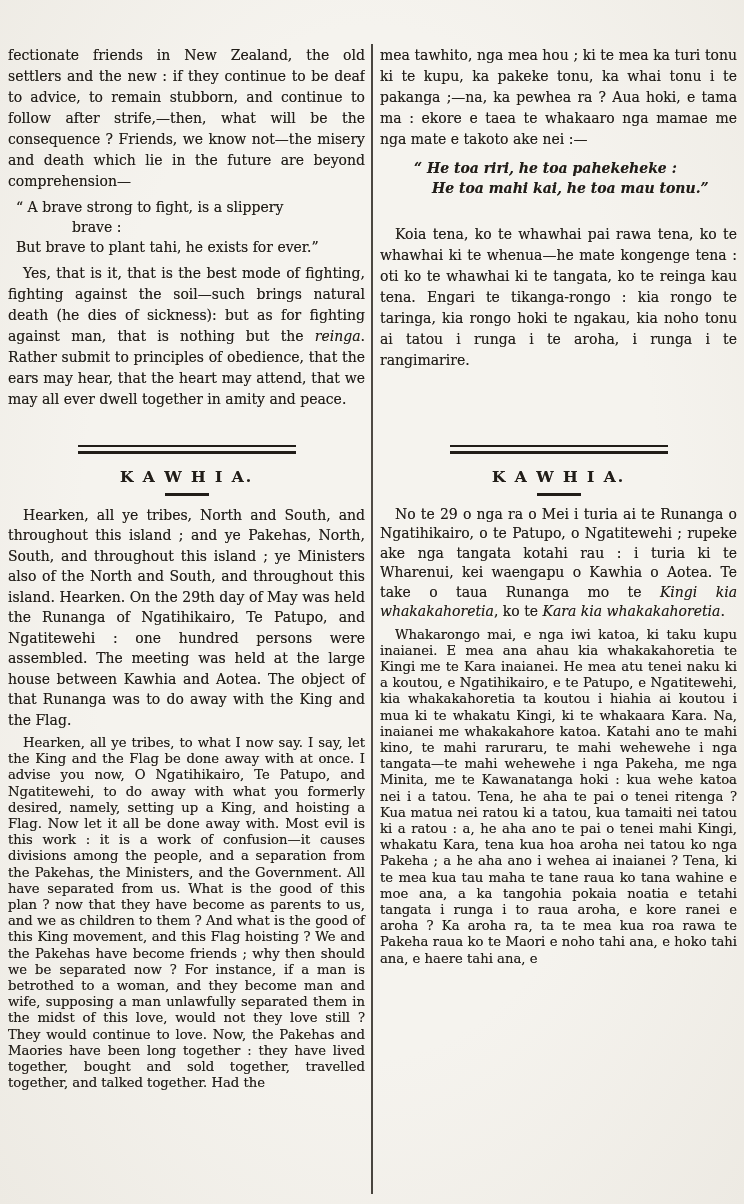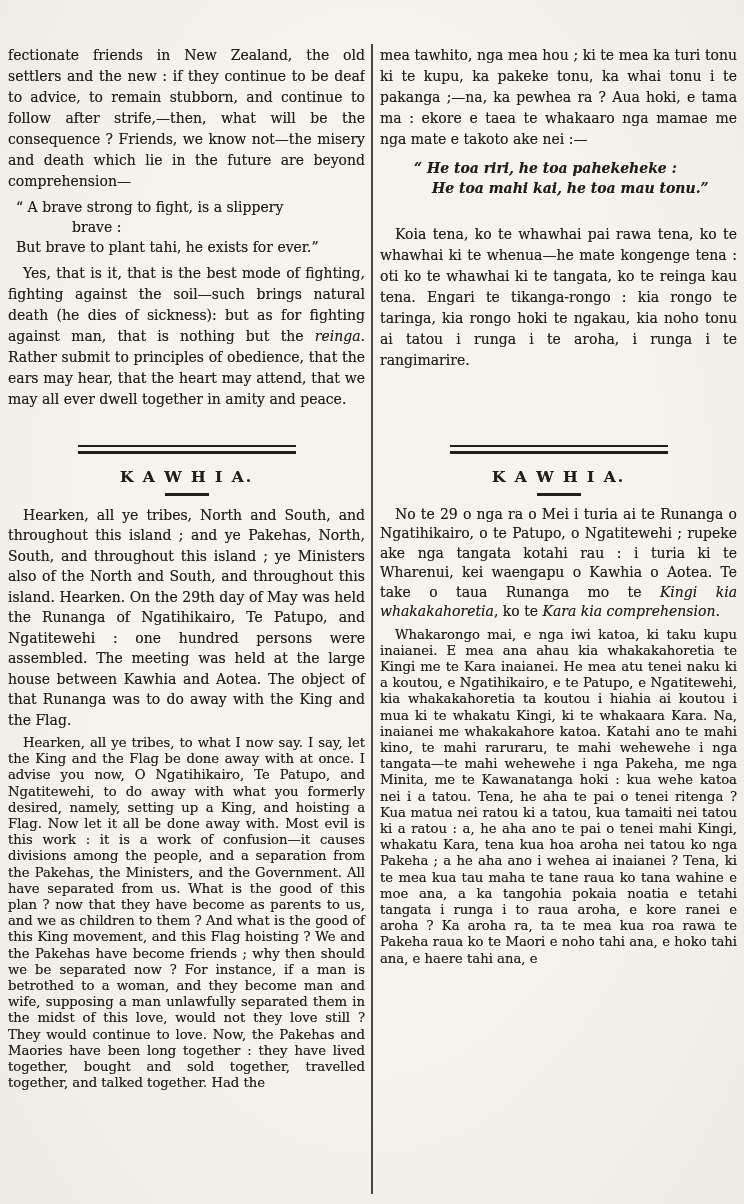--- a/index.html
+++ b/index.html
@@ -78,17 +78,17 @@
       <p class="lead noindent">mea tawhito, nga mea hou&nbsp;; ki te mea ka turi tonu ki te kupu, ka pakeke tonu, ka whai tonu i te pakanga&nbsp;;—na, ka pewhea ra&nbsp;? Aua hoki, e tama ma&nbsp;: ekore e taea te whakaaro nga mamae me nga mate e takoto ake nei&nbsp;:—</p>
       <div class="verse">
         <div class="vl vl-1">“ He toa riri, he toa pahekeheke&nbsp;:</div>
         <div class="vl vl-2">He toa mahi kai, he toa mau tonu.”</div>
       </div>
       <p class="lead">Koia tena, ko te whawhai pai rawa tena, ko te whawhai ki te whenua—he mate kongenge tena&nbsp;: oti ko te whawhai ki te tangata, ko te reinga kau tena.  Engari te tikanga-rongo&nbsp;: kia rongo te taringa, kia rongo hoki te ngakau, kia noho tonu ai tatou i runga i te aroha, i runga i te rangimarire.</p>
     </div>
     <div class="double-rule"></div>
     <h2 class="sec-head">K A W H I A.</h2>
     <div class="short-rule"></div>
-    <p class="mid sp"><span>No te 29 o nga ra o Mei i turia ai te Runanga o Ngatihikairo, o te Patupo, o Ngatitewehi&nbsp;; rupeke ake nga tangata kotahi rau&nbsp;: i turia ki te Wharenui, kei waengapu o Kawhia o Aotea.  Te take o taua Runanga mo te </span><span class="it">Kingi kia whakakahoretia</span><span>, ko te </span><span class="it">Kara kia comprehension</span><span>.</span></p>
+    <p class="mid sp"><span>No te 29 o nga ra o Mei i turia ai te Runanga o Ngatihikairo, o te Patupo, o Ngatitewehi&nbsp;; rupeke ake nga tangata kotahi rau&nbsp;: i turia ki te Wharenui, kei waengapu o Kawhia o Aotea.  Te take o taua Runanga mo te </span><span class="it">Kingi kia whakakahoretia</span><span>, ko te </span><span class="it">Kara kia whakakahoretia</span><span>.</span></p>
     <p class="tight sp">Whakarongo mai, e nga iwi katoa, ki taku kupu inaianei.  E mea ana ahau kia whakakahoretia te Kingi me te Kara inaianei.  He mea atu tenei naku ki a koutou, e Ngatihikairo, e te Patupo, e Ngatitewehi, kia whakakahoretia ta koutou i hiahia ai koutou i mua ki te whakatu Kingi, ki te whakaara Kara. Na, inaianei me whakakahore katoa.  Katahi ano te mahi kino, te mahi raruraru, te mahi wehewehe i nga tangata—te mahi wehewehe i nga Pakeha, me nga Minita, me te Kawanatanga hoki&nbsp;: kua wehe katoa nei i a tatou. Tena, he aha te pai o tenei ritenga&nbsp;?  Kua matua nei ratou ki a tatou, kua tamaiti nei tatou ki a ratou&nbsp;: a, he aha ano te pai o tenei mahi Kingi, whakatu Kara, tena kua hoa aroha nei tatou ko nga Pakeha&nbsp;; a he aha ano i wehea ai inaianei&nbsp;?  Tena, ki te mea kua tau maha te tane raua ko tana wahine e moe ana, a ka tangohia pokaia noatia e tetahi tangata i runga i to raua aroha, e kore ranei e aroha&nbsp;?  Ka aroha ra, ta te mea kua roa rawa te Pakeha raua ko te Maori e noho tahi ana, e hoko tahi ana, e haere tahi ana, e</p>
   </div>
 
 </div>
 
 </body></html>

